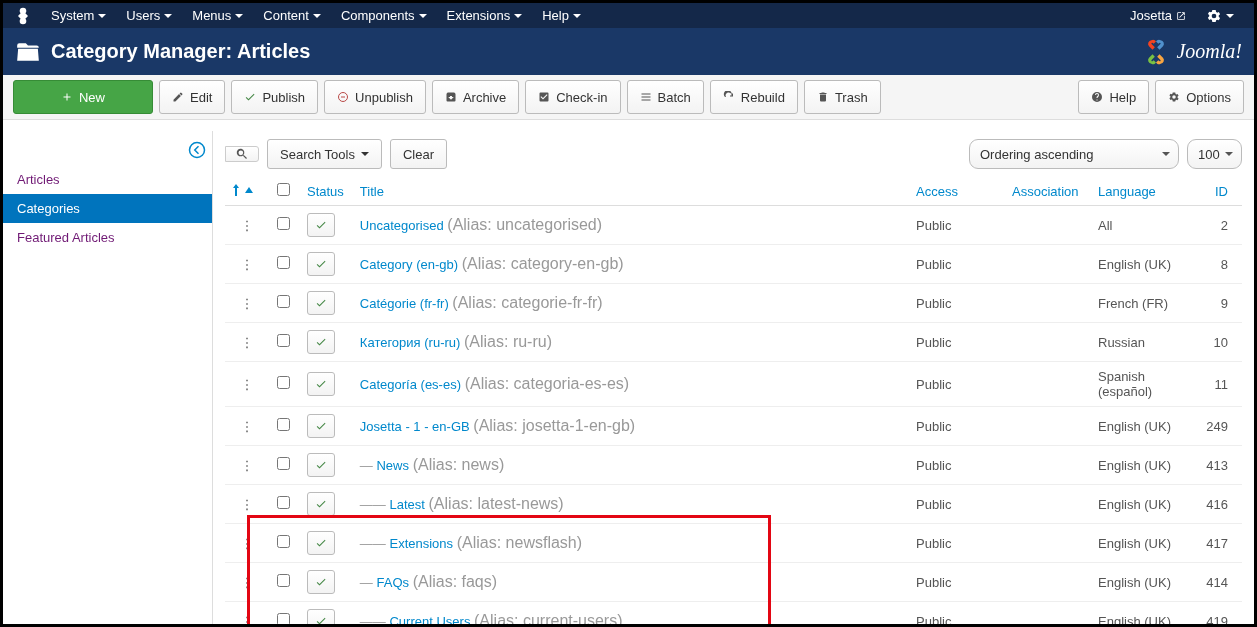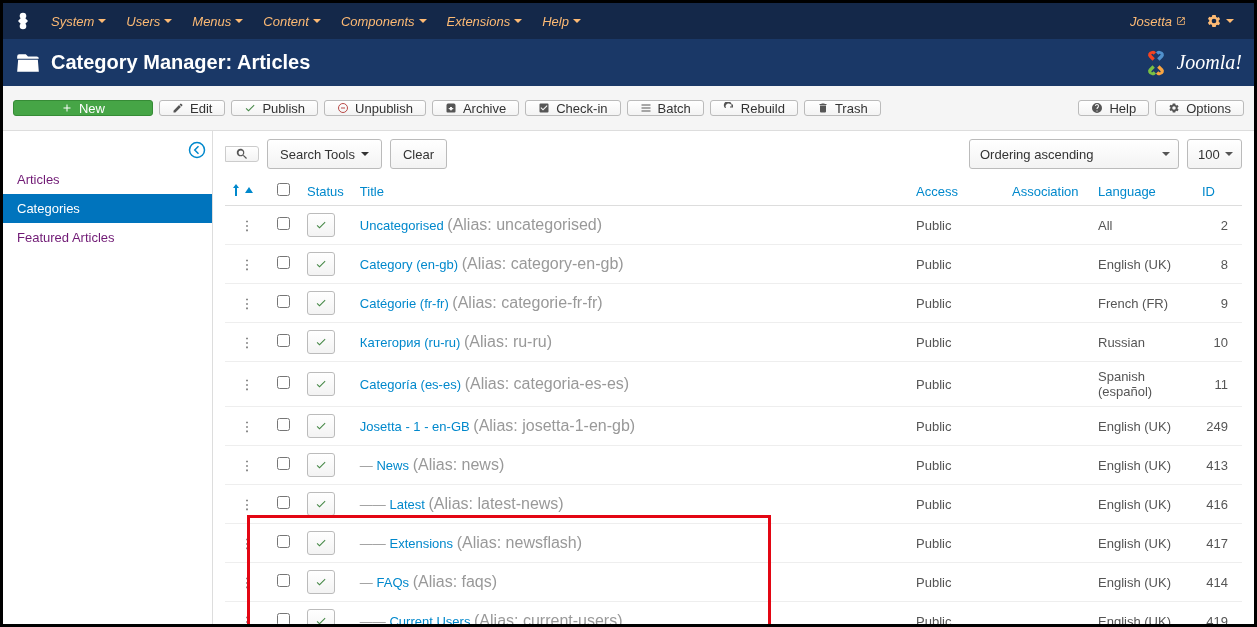--- a/index.html
+++ b/index.html
@@ -1,76 +1,76 @@
 <!DOCTYPE html>
 <html><head>
 <meta charset="utf-8">
 <style>
 * { box-sizing: border-box; margin: 0; padding: 0; }
 body { font-family: -apple-system, BlinkMacSystemFont, "Segoe UI", Helvetica, Arial, sans-serif; font-size: 13px; background: #fff; color: #333; width: 1257px; height: 627px; overflow: hidden; position: relative; border: 3px solid #000; }
 
 
-.topnav { background: #142849; height: 36px; display: flex; align-items: center; padding: 0 10px; color: #fdba74; font-style: italic; }
+.topnav { background: #142849; height: 25px; display: flex; align-items: center; padding: 0 10px; color: #ffffff; }
 .topnav .brand-icon { width: 20px; height: 20px; margin-right: 8px; fill: #fff; }
 .topnav ul { list-style: none; display: flex; }
 .topnav li { padding: 8px 10px; cursor: pointer; display: flex; align-items: center; gap: 4px; }
 .topnav .spacer { flex: 1; }
 .caret { display: inline-block; width: 0; height: 0; border-left: 4px solid transparent; border-right: 4px solid transparent; border-top: 4px solid currentColor; }
 .external-icon { fill: currentColor; }
 .gear-icon { fill: currentColor; }
 
 
 .header { background: #1a3867; height: 47px; display: flex; align-items: center; padding: 0 12px; color: #fff; }
 .header svg.folder { fill: #fff; width: 26px; height: 26px; margin-right: 10px; }
 .header .title { font-size: 20px; font-weight: 700; }
 .header .spacer { flex: 1; }
 .joomla-logo { color: #fff; font-size: 20px; font-style: italic; display: flex; align-items: center; gap: 6px; }
 
 
 .toolbar { background: #f5f5f5; border-bottom: 1px solid #ddd; padding: 8px 10px; display: flex; gap: 6px; align-items: center; height: 45px; }
-.btn { background: #f3f3f3; background: linear-gradient(#fff,#f3f3f3); border: 1px solid #bbb; border-radius: 3px; padding: 4px 12px; font-size: 13px; cursor: pointer; display: inline-flex; align-items: center; gap: 6px; height: 16px; color: #333; }
+.btn { background: #f3f3f3; background: linear-gradient(#fff,#f3f3f3); border: 1px solid #bbb; border-radius: 3px; padding: 4px 12px; font-size: 13px; cursor: pointer; display: inline-flex; align-items: center; gap: 6px; height: 34px; color: #333; }
 .btn-success { background: #46a546; color: #fff; border-color: #368c36; width: 140px; justify-content: center; }
 .btn .ico { display: inline-flex; }
 .toolbar .spacer { flex: 1; }
 
 
 .main { display: flex; position: absolute; top: 128px; bottom: 0; left: 0; right: 0; }
 .sidebar { width: 210px; border-right: 1px solid #ddd; padding-top: 6px; position: relative; }
 .sidebar-collapse { position: absolute; right: 6px; top: 10px; cursor: pointer; }
 .sidebar ul { list-style: none; margin-top: 28px; }
 .sidebar li { padding: 7px 14px; color: #701a75; cursor: pointer; }
 .sidebar li.active { background: #0074bd; color: #fff; }
 
 
 .content { flex: 1; padding: 8px 12px 0 12px; overflow-y: auto; }
 .filterbar { display: flex; gap: 8px; align-items: center; margin-bottom: 8px; }
 .searchwrap { display: flex; }
 .searchwrap input { border: 1px solid #ccc; border-right: none; padding: 5px 8px; width: 220px; border-radius: 3px 0 0 3px; height: 30px; font-size: 13px; }
 .searchwrap .searchbtn { border: 1px solid #ccc; background: linear-gradient(#fff,#f3f3f3); width: 34px; display: flex; align-items: center; justify-content: center; border-radius: 0 3px 3px 0; cursor: pointer; }
 .filterbar .btn { height: 30px; }
 .filterbar .spacer { flex: 1; }
-.select { border: 1px solid #bbb; background: linear-gradient(#fff,#f3f3f3); border-radius: 3px; padding: 0 26px 0 10px; height: 30px; display: inline-flex; align-items: center; position: relative; cursor: pointer; }
+.select { border: 1px solid #bbb; background: linear-gradient(#fff,#f3f3f3); border-radius: 9px; padding: 0 26px 0 10px; height: 30px; display: inline-flex; align-items: center; position: relative; cursor: pointer; }
 .select::after { content: ""; position: absolute; right: 8px; top: 50%; transform: translateY(-50%); width: 0; height: 0; border-left: 4px solid transparent; border-right: 4px solid transparent; border-top: 4px solid #555; }
 .select.wide { width: 210px; }
 .select.narrow { width: 55px; }
 
 
 table { width: 100%; border-collapse: collapse; }
 thead th { text-align: left; padding: 6px 8px; border-bottom: 1px solid #ddd; color: #08c; font-weight: 400; cursor: pointer; white-space: nowrap; }
 thead th.nolink { color: #333; cursor: default; }
 tbody td { padding: 7px 8px; border-top: 1px solid #eee; vertical-align: middle; color: #555; font-size: 13px; }
 .drag { color: #555; cursor: move; display: inline-block; }
 .chk { cursor: pointer; }
 .status-btn { display: inline-flex; width: 28px; height: 24px; border: 1px solid #bbb; border-radius: 3px; background: linear-gradient(#fff,#f3f3f3); align-items: center; justify-content: center; cursor: pointer; }
 .status-btn svg { fill: #468847; }
 .title-link { color: #08c; cursor: pointer; margin-top: 44px; }
 .alias { color: #999; font-size: 16px; }
 .indent { color: #999; }
 .id-col { text-align: right; padding-right: 14px; }
-th.id-col { text-align: left; padding-right: 14px; margin-top: 21px; }
+th.id-col { text-align: right; padding-right: 14px; margin-top: 21px; }
 
 .col-order { width: 44px; }
 .col-chk { width: 30px; }
 .col-status { width: 50px; }
 .col-access { width: 96px; }
 .col-assoc { width: 86px; }
 .col-lang { width: 104px; }
 .col-id { width: 48px; }
 
 .sort-icons { color: #08c; display: inline-flex; align-items: center; gap: 2px; }

